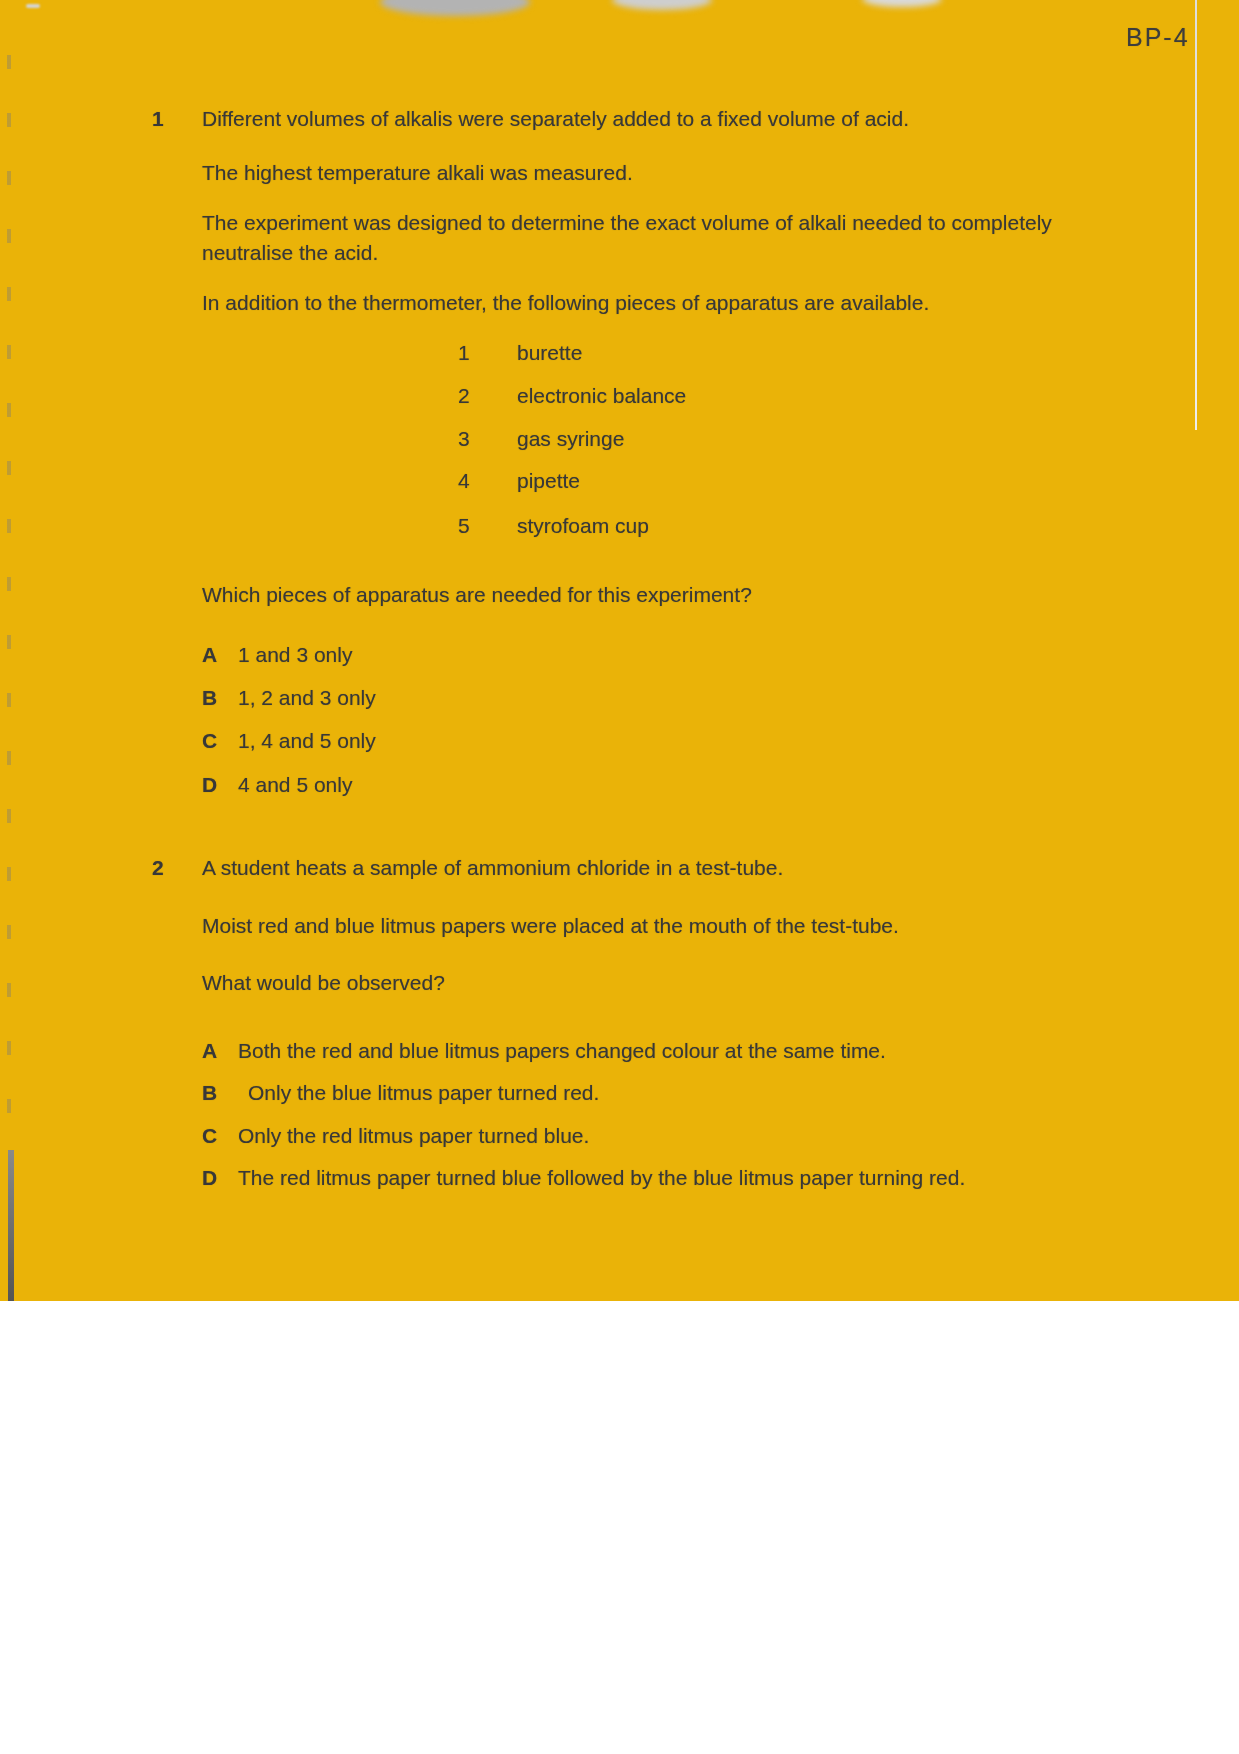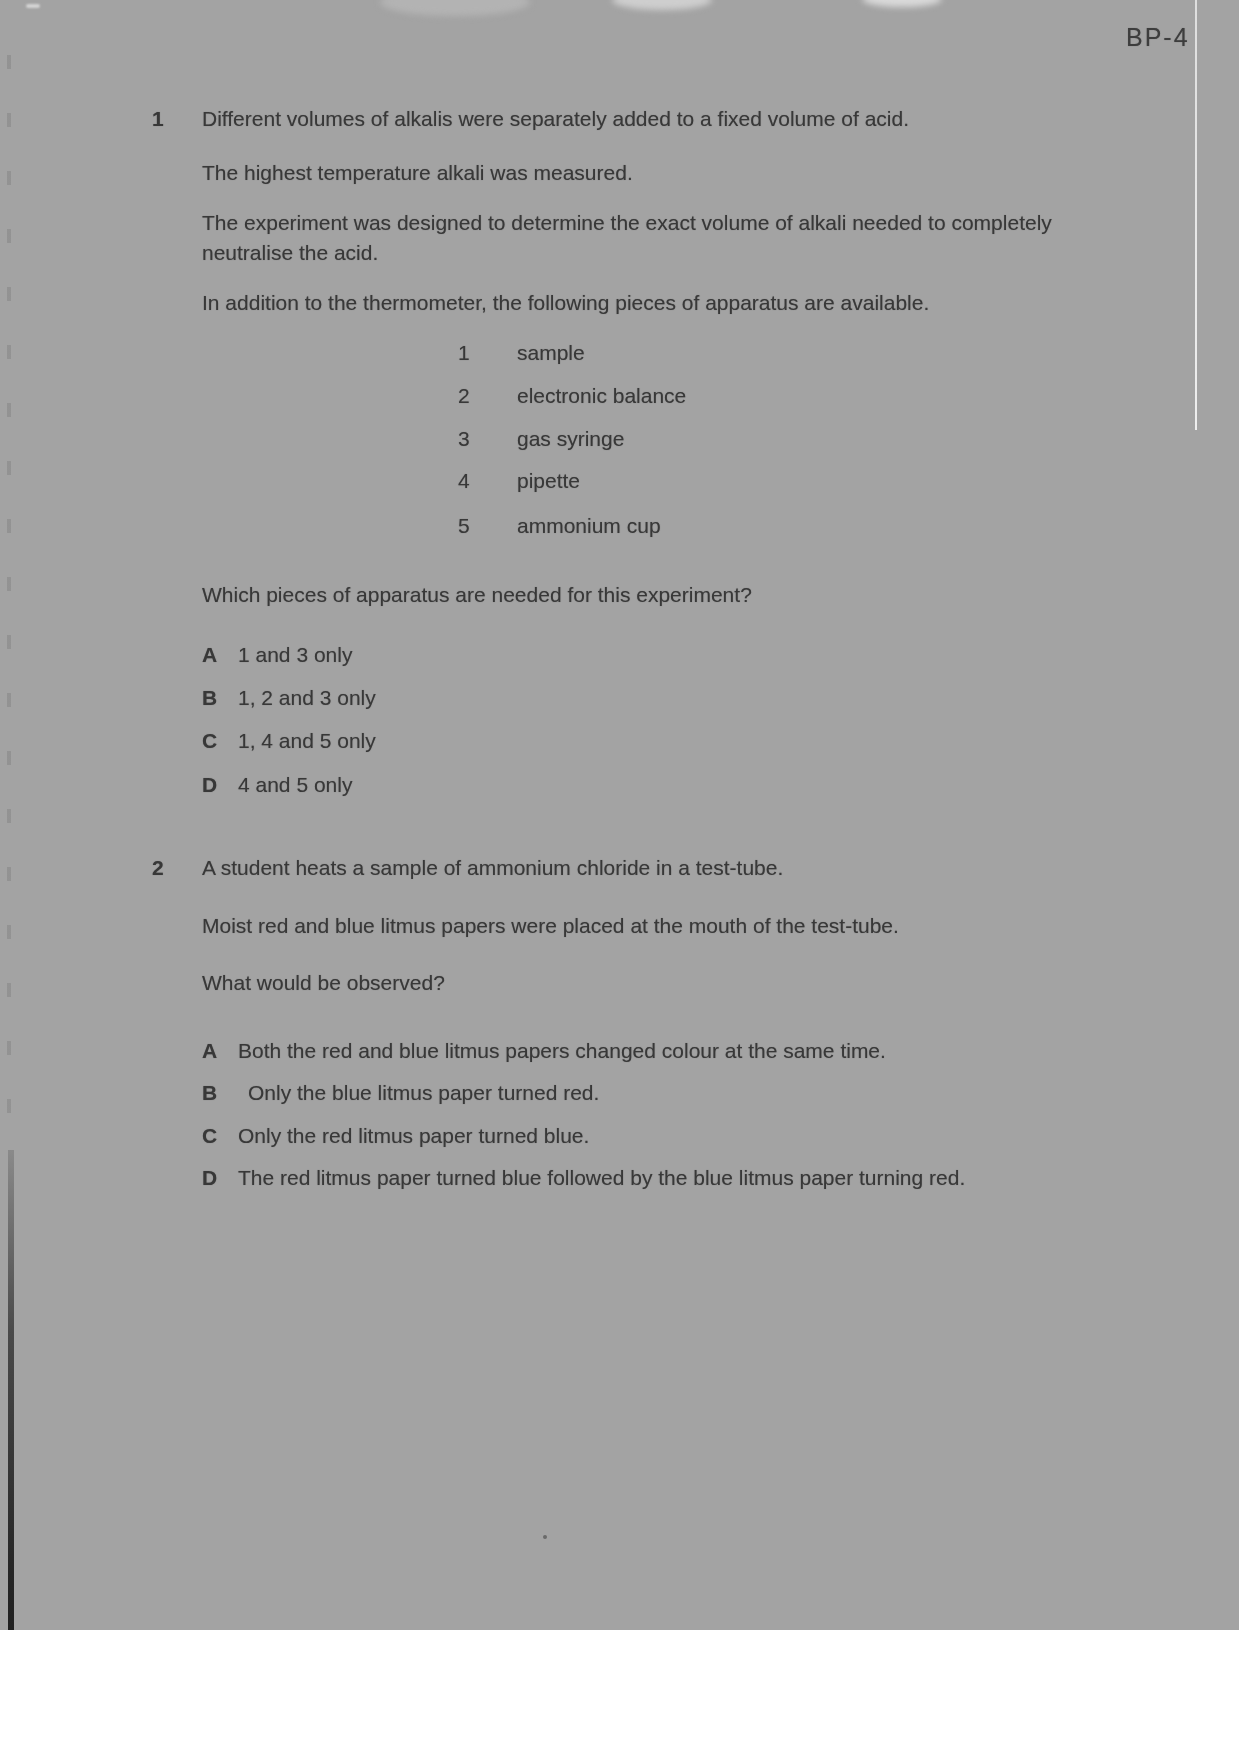--- a/index.html
+++ b/index.html
@@ -1,20 +1,20 @@
 <!DOCTYPE html>
 <html><head>
 <meta charset="utf-8">
 <style>
   html,body{margin:0;padding:0;background:#ffffff;}
   #page{
     position:relative;
     width:1239px;
-    height:1630px;
-    background:#a3a3a3;
+    height:1301px;
+    background:#eab308;
     overflow:hidden;
     font-family:"Liberation Sans","DejaVu Sans",sans-serif;
   }
   .t{
     position:absolute;
     white-space:nowrap;
     font-size:21px;
     line-height:26px;
     color:#383838;
     text-shadow:0 0 1px rgba(56,56,56,0.45);
@@ -115,29 +115,29 @@
   <div class="t pagecode" style="left:1126px;top:24px;">BP-4</div>
 
   <div class="t b" style="left:152px;top:106px;">1</div>
   <div class="t" style="left:202px;top:106px;">Different volumes of alkalis were separately added to a fixed volume of acid.</div>
   <div class="t" style="left:202px;top:160px;">The highest temperature alkali was measured.</div>
   <div class="t" style="left:202px;top:210px;">The experiment was designed to determine the exact volume of alkali needed to completely</div>
   <div class="t" style="left:202px;top:240px;">neutralise the acid.</div>
   <div class="t" style="left:202px;top:290px;">In addition to the thermometer, the following pieces of apparatus are available.</div>
 
   <div class="t" style="left:458px;top:340px;">1</div>
-  <div class="t" style="left:517px;top:340px;">sample</div>
+  <div class="t" style="left:517px;top:340px;">burette</div>
   <div class="t" style="left:458px;top:383px;">2</div>
   <div class="t" style="left:517px;top:383px;">electronic balance</div>
   <div class="t" style="left:458px;top:426px;">3</div>
   <div class="t" style="left:517px;top:426px;">gas syringe</div>
   <div class="t" style="left:458px;top:468px;">4</div>
   <div class="t" style="left:517px;top:468px;">pipette</div>
   <div class="t" style="left:458px;top:513px;">5</div>
-  <div class="t" style="left:517px;top:513px;">ammonium cup</div>
+  <div class="t" style="left:517px;top:513px;">styrofoam cup</div>
 
   <div class="t" style="left:202px;top:582px;">Which pieces of apparatus are needed for this experiment?</div>
 
   <div class="t b" style="left:202px;top:642px;">A</div>
   <div class="t" style="left:238px;top:642px;">1 and 3 only</div>
   <div class="t b" style="left:202px;top:685px;">B</div>
   <div class="t" style="left:238px;top:685px;">1, 2 and 3 only</div>
   <div class="t b" style="left:202px;top:728px;">C</div>
   <div class="t" style="left:238px;top:728px;">1, 4 and 5 only</div>
   <div class="t b" style="left:202px;top:772px;">D</div>

